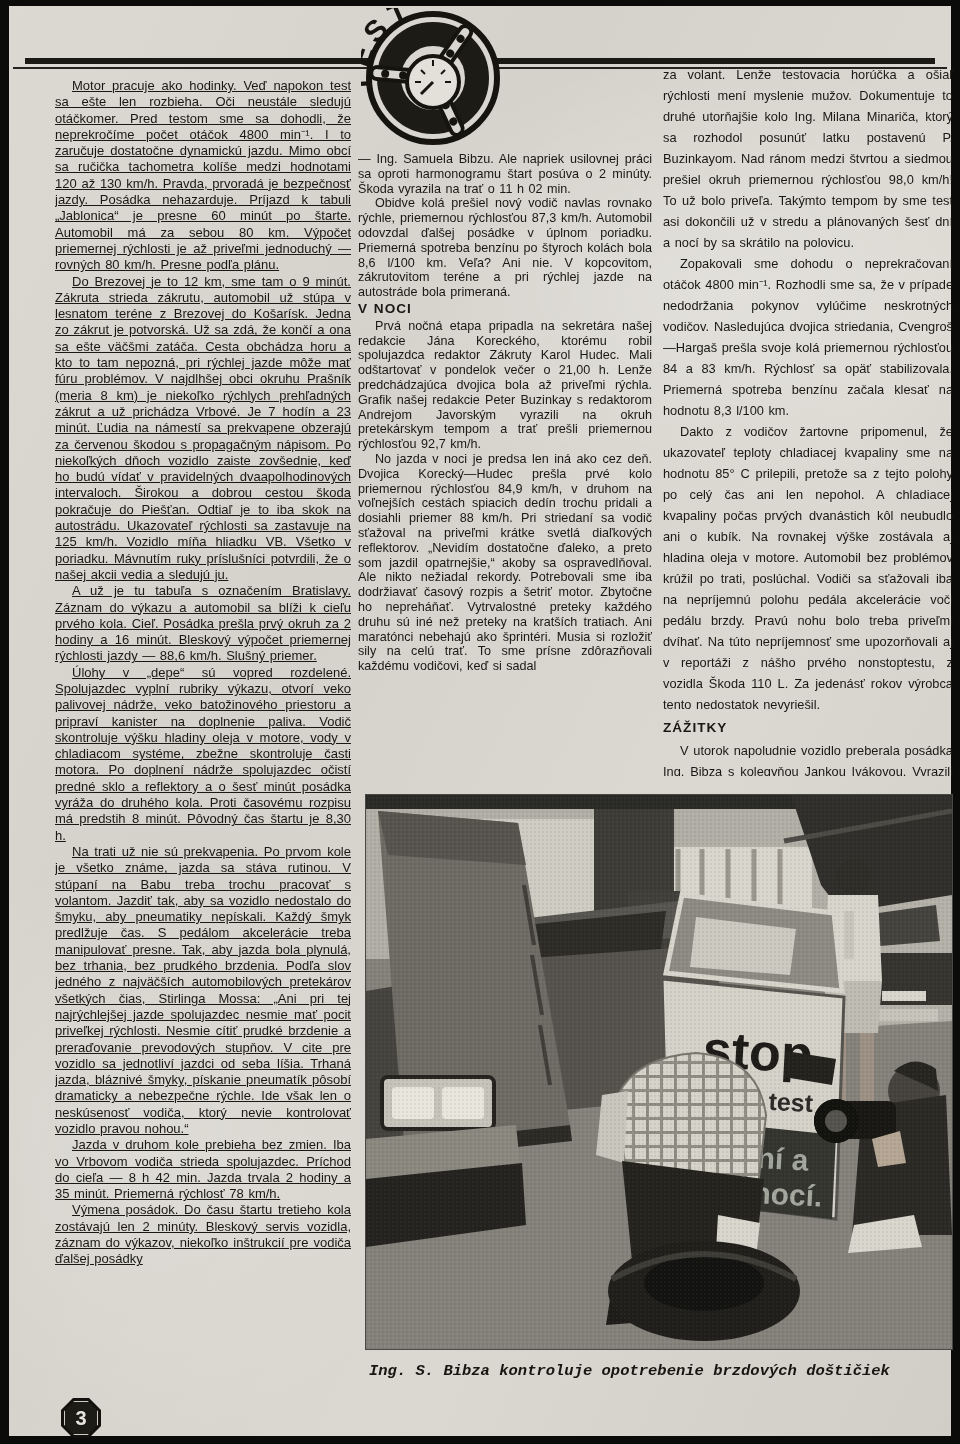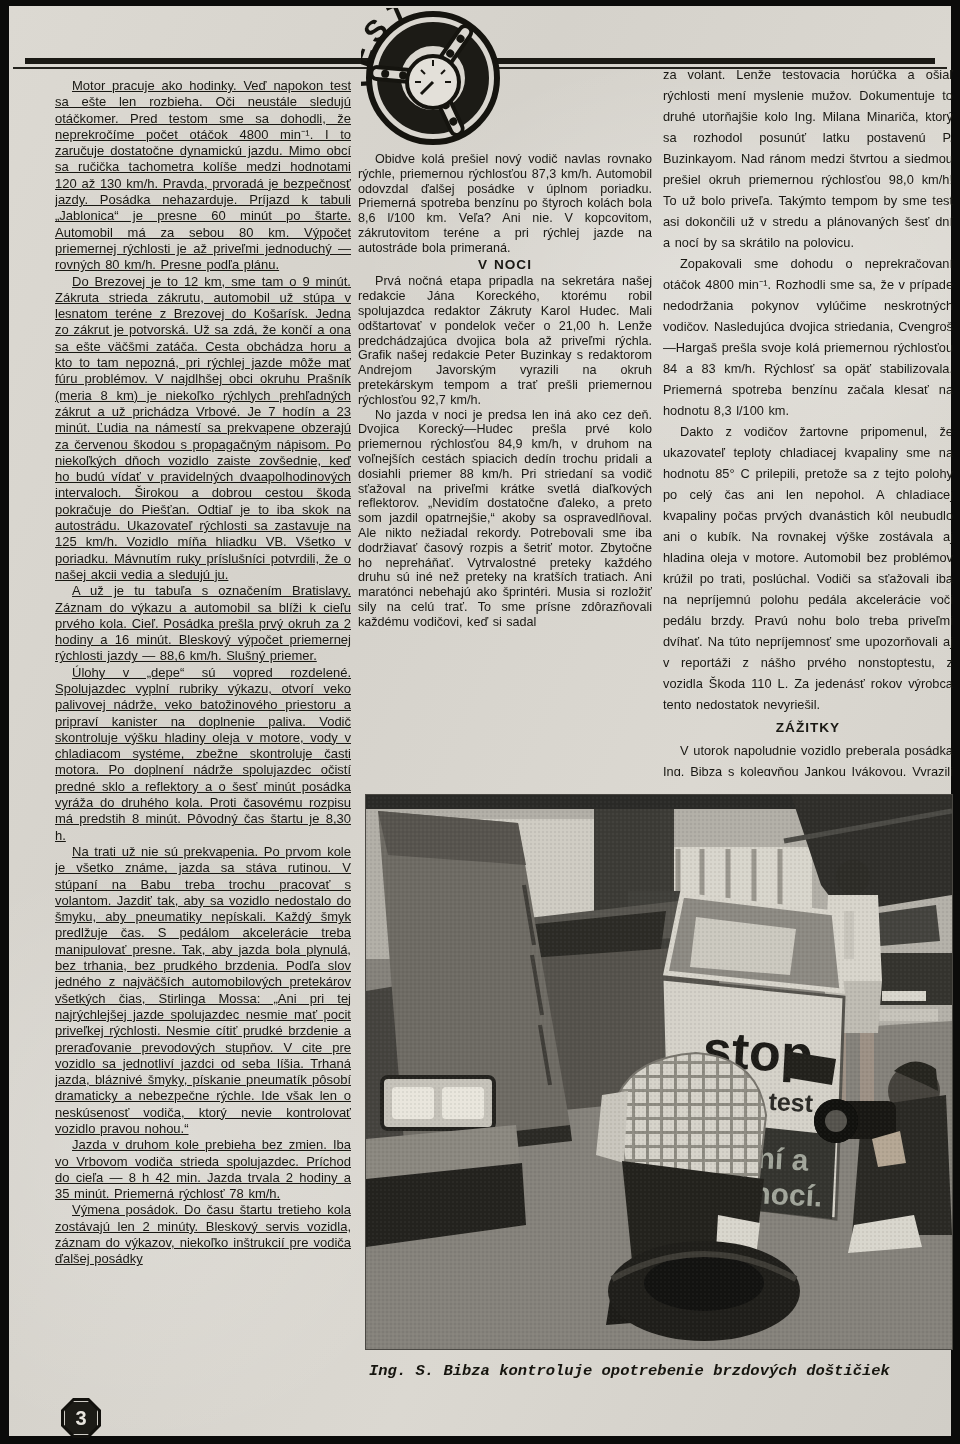--- a/index.html
+++ b/index.html
@@ -23,21 +23,21 @@
   
   .col{
     position:absolute;color:#191813;text-align:justify;overflow:hidden;
     word-spacing:1px;
   }
   .col-left{left:46px;top:72px;width:296px;height:1306px;font-size:13px;line-height:16.3px;text-decoration:underline;}
   .col-mid{left:349px;top:146px;width:294px;height:636px;font-size:12.6px;line-height:14.8px;}
   .col-right{left:654px;top:58px;width:290px;height:712px;font-size:12.8px;line-height:21px;}
   .col p{margin:0;text-indent:17px;}
   .col p.cont{text-indent:0;}
-  .col h3{margin:2px 0 2px 0;text-align:center;font-size:13.6px;letter-spacing:1px;text-indent:0;}
+  .col h3{margin:2px 0 2px 0;text-align:left;font-size:13.6px;letter-spacing:1px;text-indent:0;}
   
   .photo{
     position:absolute;left:357px;top:789px;width:586px;height:554px;
     outline:1px solid #4a4843;background:#7e7b75;
   }
   .photo svg{display:block;width:100%;height:100%;}
   .caption{
     position:absolute;left:360px;top:1356px;width:580px;
     font-family:Liberation Mono, monospace;font-style:italic;font-weight:bold;
     font-size:15.5px;color:#16150f;
@@ -104,20 +104,21 @@
   <div class="col col-left">
       <p>Motor pracuje ako hodinky. Veď napokon test sa ešte len rozbieha. Oči neustále sledujú otáčkomer. Pred testom sme sa dohodli, že neprekročíme počet otáčok 4800 min⁻¹. I to zaručuje dostatočne dynamickú jazdu. Mimo obcí sa ručička tachometra kolíše medzi hodnotami 120 až 130 km/h. Pravda, prvoradá je bezpečnosť jazdy. Posádka nehazarduje. Príjazd k tabuli „Jablonica“ je presne 60 minút po štarte. Automobil má za sebou 80 km. Výpočet priemernej rýchlosti je až priveľmi jednoduchý — rovných 80 km/h. Presne podľa plánu.</p>
       <p>Do Brezovej je to 12 km, sme tam o 9 minút. Zákruta strieda zákrutu, automobil už stúpa v lesnatom teréne z Brezovej do Košarísk. Jedna zo zákrut je potvorská. Už sa zdá, že končí a ona sa ešte väčšmi zatáča. Cesta obchádza horu a kto to tam nepozná, pri rýchlej jazde môže mať fúru problémov. V najdlhšej obci okruhu Prašník (meria 8 km) je niekoľko rýchlych prehľadných zákrut a už prichádza Vrbové. Je 7 hodín a 23 minút. Ľudia na námestí sa prekvapene obzerajú za červenou škodou s propagačným nápisom. Po niekoľkých dňoch vozidlo zaiste zovšednie, keď ho budú vídať v pravidelných dvaapolhodinových intervaloch. Širokou a dobrou cestou škoda pokračuje do Piešťan. Odtiaľ je to iba skok na autostrádu. Ukazovateľ rýchlosti sa zastavuje na 125 km/h. Vozidlo míňa hliadku VB. Všetko v poriadku. Mávnutím ruky príslušníci potvrdili, že o našej akcii vedia a sledujú ju.</p>
       <p>A už je tu tabuľa s označením Bratislavy. Záznam do výkazu a automobil sa blíži k cieľu prvého kola. Cieľ. Posádka prešla prvý okruh za 2 hodiny a 16 minút. Bleskový výpočet priemernej rýchlosti jazdy — 88,6 km/h. Slušný priemer.</p>
       <p>Úlohy v „depe“ sú vopred rozdelené. Spolujazdec vyplní rubriky výkazu, otvorí veko palivovej nádrže, veko batožinového priestoru a pripraví kanister na doplnenie paliva. Vodič skontroluje výšku hladiny oleja v motore, vody v chladiacom systéme, zbežne skontroluje časti motora. Po doplnení nádrže spolujazdec očistí predné sklo a reflektory a o šesť minút posádka vyráža do druhého kola. Proti časovému rozpisu má predstih 8 minút. Pôvodný čas štartu je 8,30 h.</p>
       <p>Na trati už nie sú prekvapenia. Po prvom kole je všetko známe, jazda sa stáva rutinou. V stúpaní na Babu treba trochu pracovať s volantom. Jazdiť tak, aby sa vozidlo nedostalo do šmyku, aby pneumatiky nepískali. Každý šmyk predlžuje čas. S pedálom akcelerácie treba manipulovať presne. Tak, aby jazda bola plynulá, bez trhania, bez prudkého brzdenia. Podľa slov jedného z najväčších automobilových pretekárov všetkých čias, Stirlinga Mossa: „Ani pri tej najrýchlejšej jazde spolujazdec nesmie mať pocit priveľkej rýchlosti. Nesmie cítiť prudké brzdenie a preraďovanie prevodových stupňov. V cite pre vozidlo sa jednotliví jazdci od seba líšia. Trhaná jazda, bláznivé šmyky, pískanie pneumatík pôsobí dramaticky a nebezpečne rýchle. Ide však len o neskúsenosť vodiča, ktorý nevie kontrolovať vozidlo pravou nohou.“</p>
       <p>Jazda v druhom kole prebieha bez zmien. Iba vo Vrbovom vodiča strieda spolujazdec. Príchod do cieľa — 8 h 42 min. Jazda trvala 2 hodiny a 35 minút. Priemerná rýchlosť 78 km/h.</p>
       <p>Výmena posádok. Do času štartu tretieho kola zostávajú len 2 minúty. Bleskový servis vozidla, záznam do výkazov, niekoľko inštrukcií pre vodiča ďalšej posádky</p>
     </div>
   <div class="col col-mid">
+      <p class="cont">— Ing. Samuela Bibzu. Ale napriek usilovnej práci sa oproti harmonogramu štart posúva o 2 minúty. Škoda vyrazila na trať o 11 h 02 min.</p>
       <p>Obidve kolá prešiel nový vodič navlas rovnako rýchle, priemernou rýchlosťou 87,3 km/h. Automobil odovzdal ďalšej posádke v úplnom poriadku. Priemerná spotreba benzínu po štyroch kolách bola 8,6 l/100 km. Veľa? Ani nie. V kopcovitom, zákrutovitom teréne a pri rýchlej jazde na autostráde bola primeraná.</p>
       <h3>V NOCI</h3>
       <p>Prvá nočná etapa pripadla na sekretára našej redakcie Jána Koreckého, ktorému robil spolujazdca redaktor Zákruty Karol Hudec. Mali odštartovať v pondelok večer o 21,00 h. Lenže predchádzajúca dvojica bola až priveľmi rýchla. Grafik našej redakcie Peter Buzinkay s redaktorom Andrejom Javorským vyrazili na okruh pretekárskym tempom a trať prešli priemernou rýchlosťou 92,7 km/h.</p>
       <p>No jazda v noci je predsa len iná ako cez deň. Dvojica Korecký—Hudec prešla prvé kolo priemernou rýchlosťou 84,9 km/h, v druhom na voľnejších cestách spiacich dedín trochu pridali a dosiahli priemer 88 km/h. Pri striedaní sa vodič sťažoval na priveľmi krátke svetlá diaľkových reflektorov. „Nevidím dostatočne ďaleko, a preto som jazdil opatrnejšie,“ akoby sa ospravedlňoval. Ale nikto nežiadal rekordy. Potrebovali sme iba dodržiavať časový rozpis a šetriť motor. Zbytočne ho nepreháňať. Vytrvalostné preteky každého druhu sú iné než preteky na kratších tratiach. Ani maratónci nebehajú ako šprintéri. Musia si rozložiť sily na celú trať. To sme prísne zdôrazňovali každému vodičovi, keď si sadal</p>
     </div>
   <div class="col col-right">
       <p class="cont">za volant. Lenže testovacia horúčka a ošiaľ rýchlosti mení myslenie mužov. Dokumentuje to druhé utorňajšie kolo Ing. Milana Minariča, ktorý sa rozhodol posunúť latku postavenú P. Buzinkayom. Nad ránom medzi štvrtou a siedmou prešiel okruh priemernou rýchlosťou 98,0 km/h! To už bolo priveľa. Takýmto tempom by sme test asi dokončili už v stredu a plánovaných šesť dní a nocí by sa skrátilo na polovicu.</p>
       <p>Zopakovali sme dohodu o neprekračovaní otáčok 4800 min⁻¹. Rozhodli sme sa, že v prípade nedodržania pokynov vylúčime neskrotných vodičov. Nasledujúca dvojica striedania, Cvengroš—Hargaš prešla svoje kolá priemernou rýchlosťou 84 a 83 km/h. Rýchlosť sa opäť stabilizovala. Priemerná spotreba benzínu začala klesať na hodnotu 8,3 l/100 km.</p>
       <p>Dakto z vodičov žartovne pripomenul, že ukazovateľ teploty chladiacej kvapaliny sme na hodnotu 85° C prilepili, pretože sa z tejto polohy po celý čas ani len nepohol. A chladiacej kvapaliny počas prvých dvanástich kôl neubudlo ani o kubík. Na rovnakej výške zostávala aj hladina oleja v motore. Automobil bez problémov krúžil po trati, poslúchal. Vodiči sa sťažovali iba na nepríjemnú polohu pedála akcelerácie voči pedálu brzdy. Pravú nohu bolo treba priveľmi dvíhať. Na túto nepríjemnosť sme upozorňovali aj v reportáži z nášho prvého nonstoptestu, z vozidla Škoda 110 L. Za jedenásť rokov výrobca tento nedostatok nevyriešil.</p>
       <h3>ZÁŽITKY</h3>

